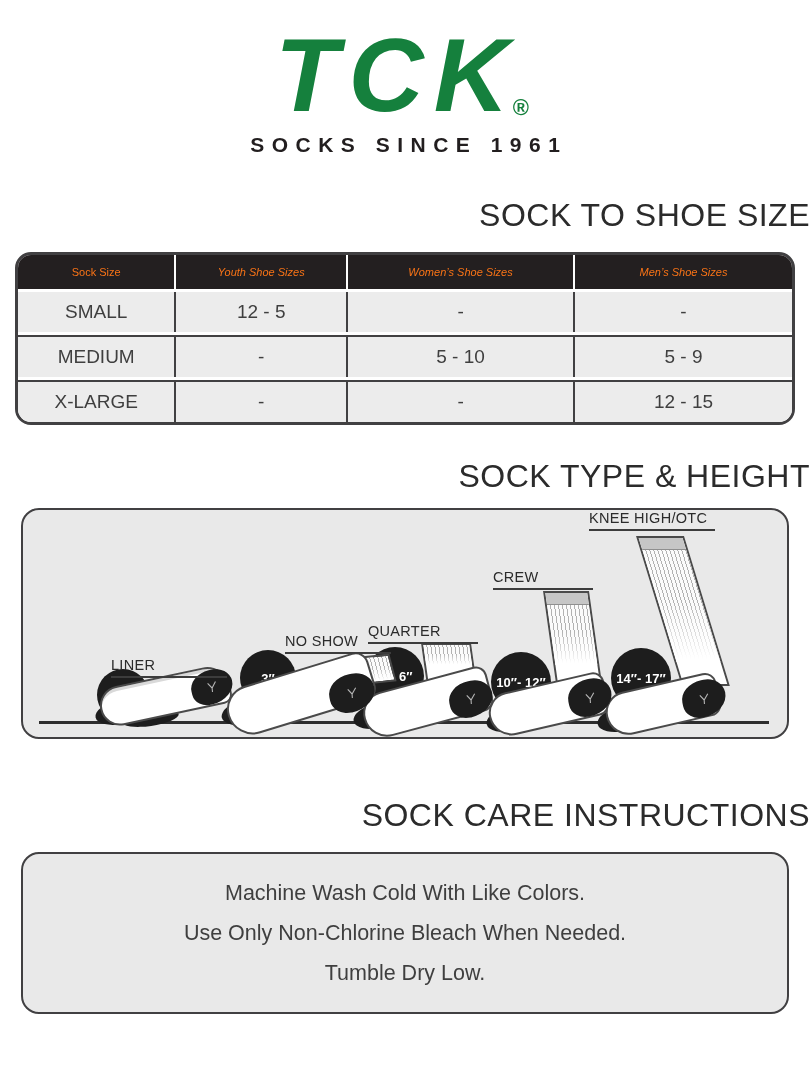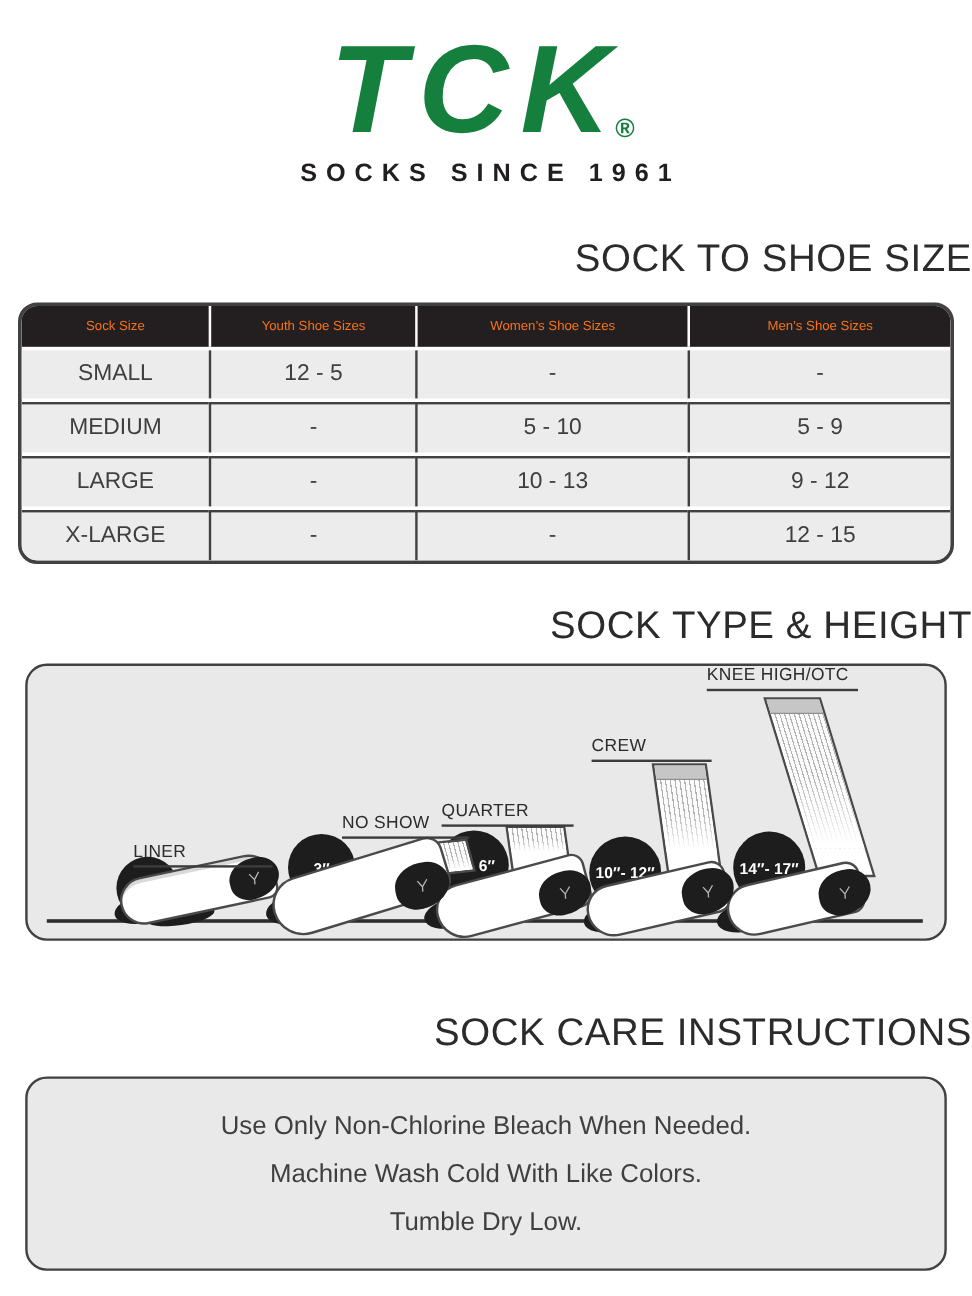--- a/index.html
+++ b/index.html
@@ -36,21 +36,21 @@
   
   .size-table-wrap {
     width:780px; margin:0 auto; border:3px solid #414042; border-radius:16px;
     overflow:hidden; background:#fff;
   }
   table.size-table { width:100%; border-collapse:separate; border-spacing:0 3px; margin:-3px 0; }
   .size-table th {
     background:#231f20; color:#f97316; font-weight:400; font-size:11px;
     padding:11px 6px; text-align:center;
   }
-  .size-table th + th { border-left:2px solid #fdfdfd; }
+  .size-table th + th { border-left:2px solid #fdfdfd;font-style:italic; }
   .size-table td {
     background:#ececec; color:#3f3f3f; font-size:19px; text-align:center;
     padding:9px 6px; border-top:2px solid #414042;
   }
   .size-table td + td { border-left:2px solid #414042; }
   .size-table tbody tr:first-child td { border-top:none; }
 
   
   .diagram {
     position:relative; width:768px; height:231px; margin:0 auto;
@@ -173,26 +173,20 @@
         <td>-</td>
         <td>-</td>
       </tr>
       <tr>
         <td>MEDIUM</td>
         <td>-</td>
         <td>5 - 10</td>
         <td>5 - 9</td>
       </tr>
       <tr>
-        <td>LARGE</td>
-        <td>-</td>
-        <td>10 - 13</td>
-        <td>9 - 12</td>
-      </tr>
-      <tr>
         <td>X-LARGE</td>
         <td>-</td>
         <td>-</td>
         <td>12 - 15</td>
       </tr>
     </tbody>
   </table>
 </div>
 
 <h2 class="section" id="t2">SOCK TYPE &amp; HEIGHT</h2>
@@ -287,16 +281,16 @@
     <div class="sock-label">
       <span>KNEE HIGH/OTC</span>
       <div class="line"></div>
     </div>
   </div>
 </div>
 
 <h2 class="section" id="t3">SOCK CARE INSTRUCTIONS</h2>
 
 <div class="care-box">
+  <p>Machine Wash Cold With Like Colors.</p>
   <p>Use Only Non-Chlorine Bleach When Needed.</p>
-  <p>Machine Wash Cold With Like Colors.</p>
   <p>Tumble Dry Low.</p>
 </div>
 
 </body></html>

